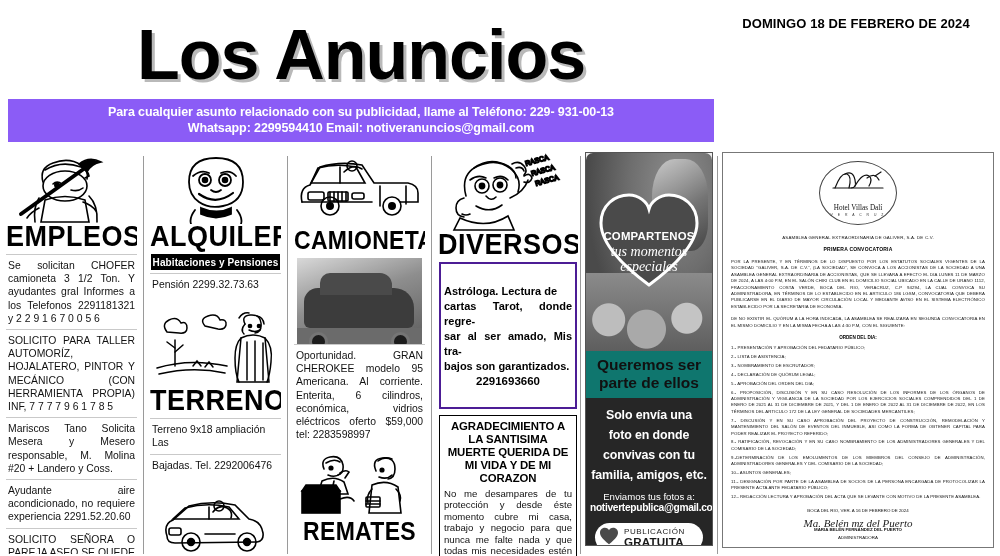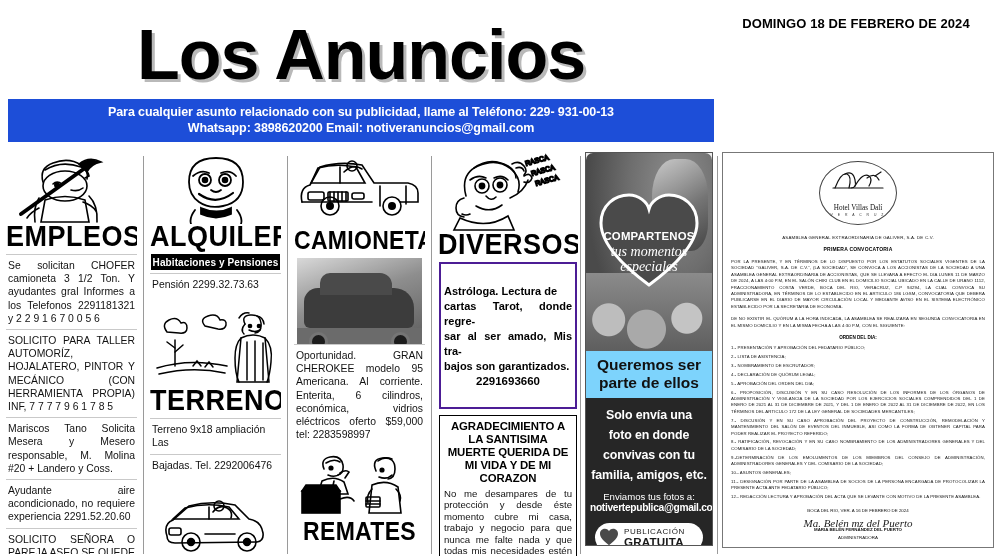--- a/index.html
+++ b/index.html
@@ -15,21 +15,21 @@
   .masthead { position:absolute; left:0; top:0; width:1000px; height:152px; }
   .mast-left { position:absolute; left:8px; top:4px; width:706px; height:140px; }
   .mast-title {
     font-family:"Liberation Sans", sans-serif;
     font-weight:bold; font-size:70px; line-height:82px;
     letter-spacing:-1px; text-align:center; color:#000;
     text-shadow: 3px 3px 0 #b9b9b9;
     padding-top:10px;
   }
   .mast-contact {
-    margin-top:3px; background:#1d4ed8; color:#fff;
+    margin-top:3px; background:#8b5cf6; color:#fff;
     text-align:center; padding:5px 2px 6px;
     font-size:12.5px; font-weight:bold; line-height:16px;
     letter-spacing:-0.1px;
   }
   .mast-right { position:absolute; left:722px; top:8px; width:268px; }
   .notiver-box { background:#000; padding:5px 6px 2px; text-align:center; }
   .notiver-slogan { color:#fff; font-size:15px; font-weight:bold; letter-spacing:-0.4px; line-height:19px; }
   .notiver-name {
     color:#fff; font-size:55px; font-weight:bold; line-height:58px;
     letter-spacing:-1px; transform: scaleX(1.06); transform-origin:center;
@@ -128,32 +128,32 @@
     position:absolute; left:50%; top:88px; transform:translate(-50%,-50%);
     width:104px; height:96px; z-index:3;
   }
   .heart-label {
     position:absolute; left:50%; top:50%; transform:translate(-50%,-50%);
     width:96px; text-align:center; color:#fff; z-index:4;
   }
   .heart-l1 { font-size:11.4px; font-weight:bold; letter-spacing:0.2px; }
   .heart-l2 { font-family:"Liberation Serif", serif; font-style:italic; font-size:14px; line-height:15px; margin-top:2px; }
   .promo-mid {
-    background:#7dd3fc; text-align:center; padding:5px 2px 6px;
+    background:#0f766e; text-align:center; padding:5px 2px 6px;
     font-size:15.5px; font-weight:bold; line-height:18px; color:#111;
   }
   .promo-dark { background:#262626; color:#fff; padding:7px 4px 8px; text-align:center; }
   .promo-dark .dl {
     font-size:12.4px; font-weight:bold; line-height:20px; letter-spacing:-0.1px;
   }
   .promo-send { font-size:9.6px; margin-top:6px; line-height:11px; }
   .promo-mail { font-size:10.2px; font-weight:bold; line-height:12px; letter-spacing:-0.3px; }
   .promo-badge {
     margin:9px auto 0; background:#fff; border-radius:20px;
-    width:108px; padding:4px 4px 5px; display:flex; align-items:center; gap:5px;
+    width:108px; padding:4px 4px 5px; display:flex; gap:5px;
   }
   .badge-heart { width:20px; height:18px; flex:0 0 auto; }
   .badge-text { text-align:left; color:#1a1a1a; line-height:10px; }
   .badge-t1 { font-size:8px; letter-spacing:0.6px; }
   .badge-t2 { font-size:11.6px; font-weight:bold; letter-spacing:0.2px; }
 
   
   .legal { border:1px solid #777; width:272px; height:396px; padding:6px 8px; background:#fff; position:relative; overflow:hidden; }
   .legal-logo { text-align:center; margin:2px 0 10px; }
   .logo-circle {
@@ -202,21 +202,21 @@
 </head>
 <body>
 
 <div class="page">
 
   <div class="masthead">
     <div class="mast-left">
       <div class="mast-title">Los Anuncios</div>
       <div class="mast-contact">
         <div>Para cualquier asunto relacionado con su publicidad, llame al  Teléfono: 229- 931-00-13</div>
-        <div>Whatsapp: 3898620200 Email: notiveranuncios@gmail.com</div>
+        <div>Whatsapp: 2299594410 Email: notiveranuncios@gmail.com</div>
       </div>
     </div>
     <div class="mast-right">
       <div class="notiver-date">DOMINGO 18 DE FEBRERO DE 2024</div>
     </div>
   </div>
 
   <div class="cols">
 
     <div class="col-rule" style="left:143px;"></div>

